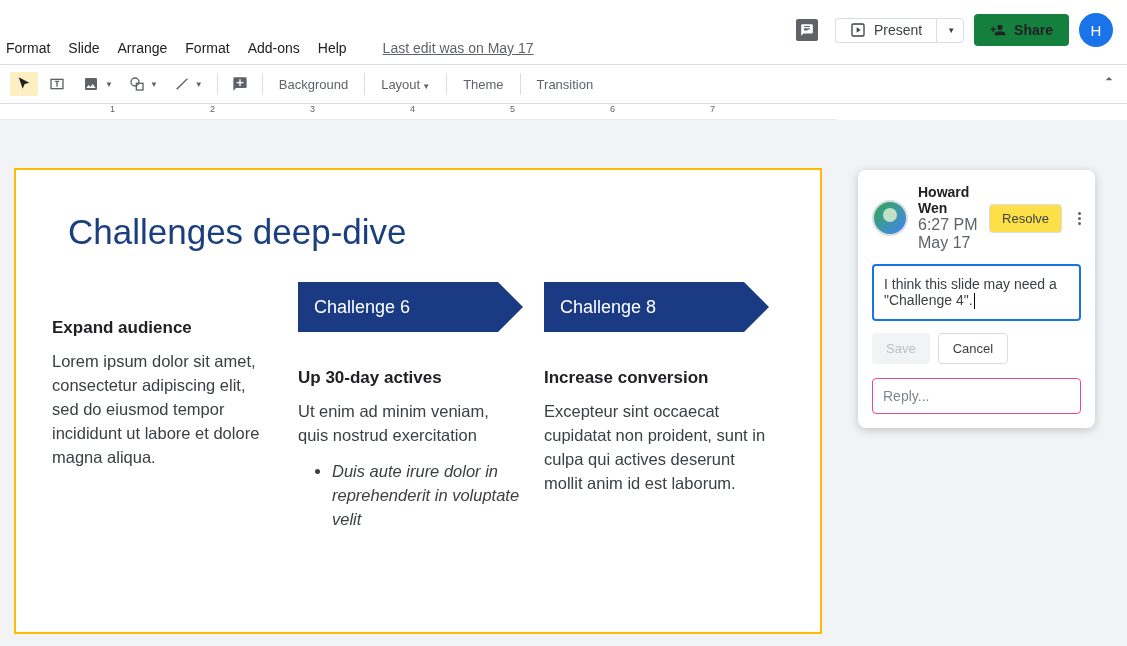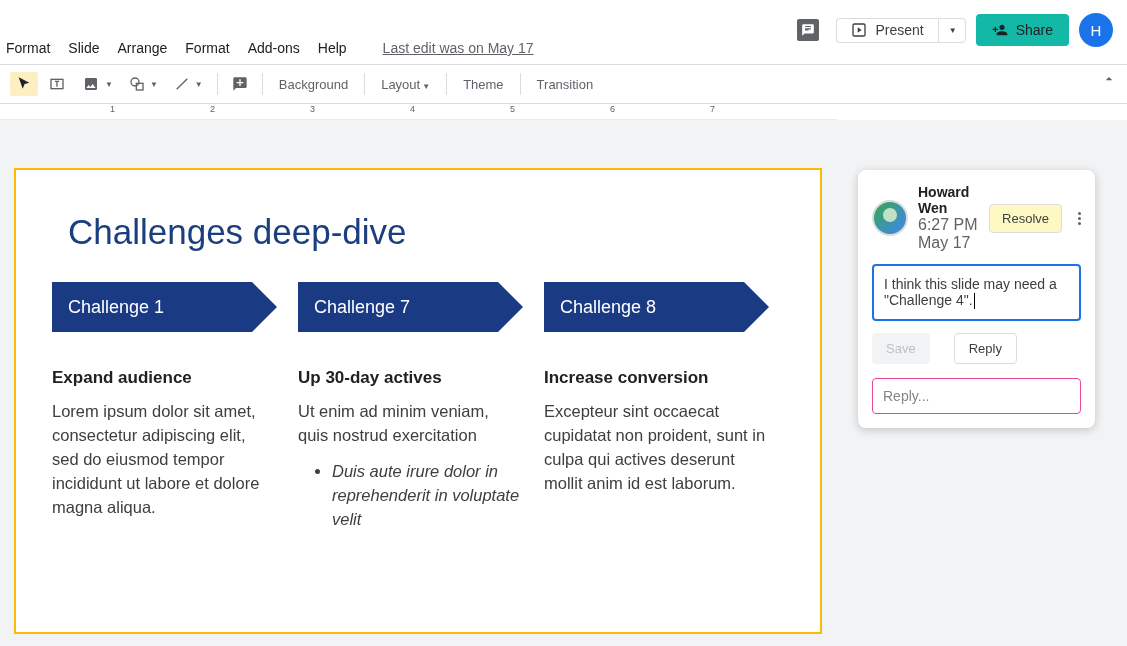--- a/index.html
+++ b/index.html
@@ -35,23 +35,23 @@
     font-size:14px; font-weight:500; color:#3c4043; cursor:pointer;
     background:#fff;
   }
   .present-drop {
     border:1px solid #dadce0; padding:7px 8px;
     border-radius:0 4px 4px 0; cursor:pointer; background:#fff;
     display:flex;align-items:center;
   }
   .share-btn {
     display:flex; align-items:center; gap:8px;
-    background:#14b8a6; color:#202124;
+    background:#15803d; color:#202124;
     padding:8px 16px; border-radius:4px;
-    font-size:14px; font-weight:400; cursor:pointer;
+    font-size:14px; font-weight:700; cursor:pointer;
   }
   .avatar {
     width:34px;height:34px;border-radius:50%;
     background:#1a73e8;color:#fff;
     display:flex;align-items:center;justify-content:center;
     font-size:15px;font-weight:500;
   }
   
   .menu-bar {
     position:absolute;
@@ -168,39 +168,39 @@
     overflow:hidden;
   }
   .comment-avatar::after{
     content:""; position:absolute; left:9px; top:6px;
     width:14px; height:14px; border-radius:50%; background:#c1e1c5;
   }
   .comment-meta { flex:1; }
   .comment-author { font-weight:700; font-size:14px; color:#202124; }
   .comment-time { font-size:16px; color:#5f6368; }
   .resolve-btn {
-    border:1px solid #dadce0; background:#fef9c3;
+    border:1px solid #dadce0; background:#fde047;
     padding:6px 12px; border-radius:4px; font-size:13px;
     color:#3c4043; cursor:pointer;
   }
   .kebab { display:flex; flex-direction:column; gap:2px; margin-left:6px; cursor:pointer;}
   .kebab span{ width:3px;height:3px;background:#5f6368;border-radius:50%; }
   .comment-edit {
     margin-top:12px;
     border:2px solid #1a73e8; border-radius:4px;
     padding:10px 10px; font-size:14px; color:#3c4043;
     min-height:48px;
     position:relative;
   }
   .comment-edit .cursor {
     display:inline-block; width:1px; height:16px; background:#000;
     vertical-align:middle; margin-left:1px;
   }
   .comment-actions {
-    margin-top:12px; display:flex; gap:24px;
+    margin-top:12px; display:flex; gap:8px;
   }
   .save-btn {
     border:none; background:#f1f3f4; color:#bdc1c6;
     padding:7px 14px; border-radius:4px; font-size:13px;
   }
   .cancel-btn {
     border:1px solid #dadce0; background:#fff; color:#3c4043;
     padding:7px 14px; border-radius:4px; font-size:13px; cursor:pointer;
   }
   .reply-box {
@@ -321,30 +321,27 @@
     <span class="ruler-mark" style="left:680px">7</span>
   </div>
 </div>
 
 <div class="canvas-area">
   <div class="slide">
     <div class="slide-title">Challenges deep-dive</div>
     <div class="challenges-row">
 
       <div class="challenge">
-        <div class="chevron">
-          <span>Challenge 1</span>
-        </div>
         <div class="ch-sub">Expand audience</div>
         <div class="ch-body">Lorem ipsum dolor sit amet, consectetur adipiscing elit, sed do eiusmod tempor incididunt ut labore et dolore magna aliqua.</div>
       </div>
 
       <div class="challenge">
         <div class="chevron">
-          <span>Challenge 7</span>
+          <span>Challenge 6</span>
         </div>
         <div class="ch-sub">Up 30-day actives</div>
         <div class="ch-body">
           <span>Ut enim ad minim veniam, quis nostrud exercitation</span>
           <ul>
             <li>Duis aute irure dolor in reprehenderit in voluptate velit</li>
           </ul>
         </div>
       </div>
 
@@ -371,18 +368,18 @@
       <span></span>
       <span></span>
       <span></span>
     </div>
   </div>
   <div class="comment-edit">
     <span>I think this slide may need a "Challenge 4".</span><span class="cursor"></span>
   </div>
   <div class="comment-actions">
     <button class="save-btn" disabled="">Save</button>
-    <button class="cancel-btn">Reply</button>
+    <button class="cancel-btn">Cancel</button>
   </div>
   <div class="reply-box">
     <span>Reply...</span>
   </div>
 </div>
 
 </body></html>

